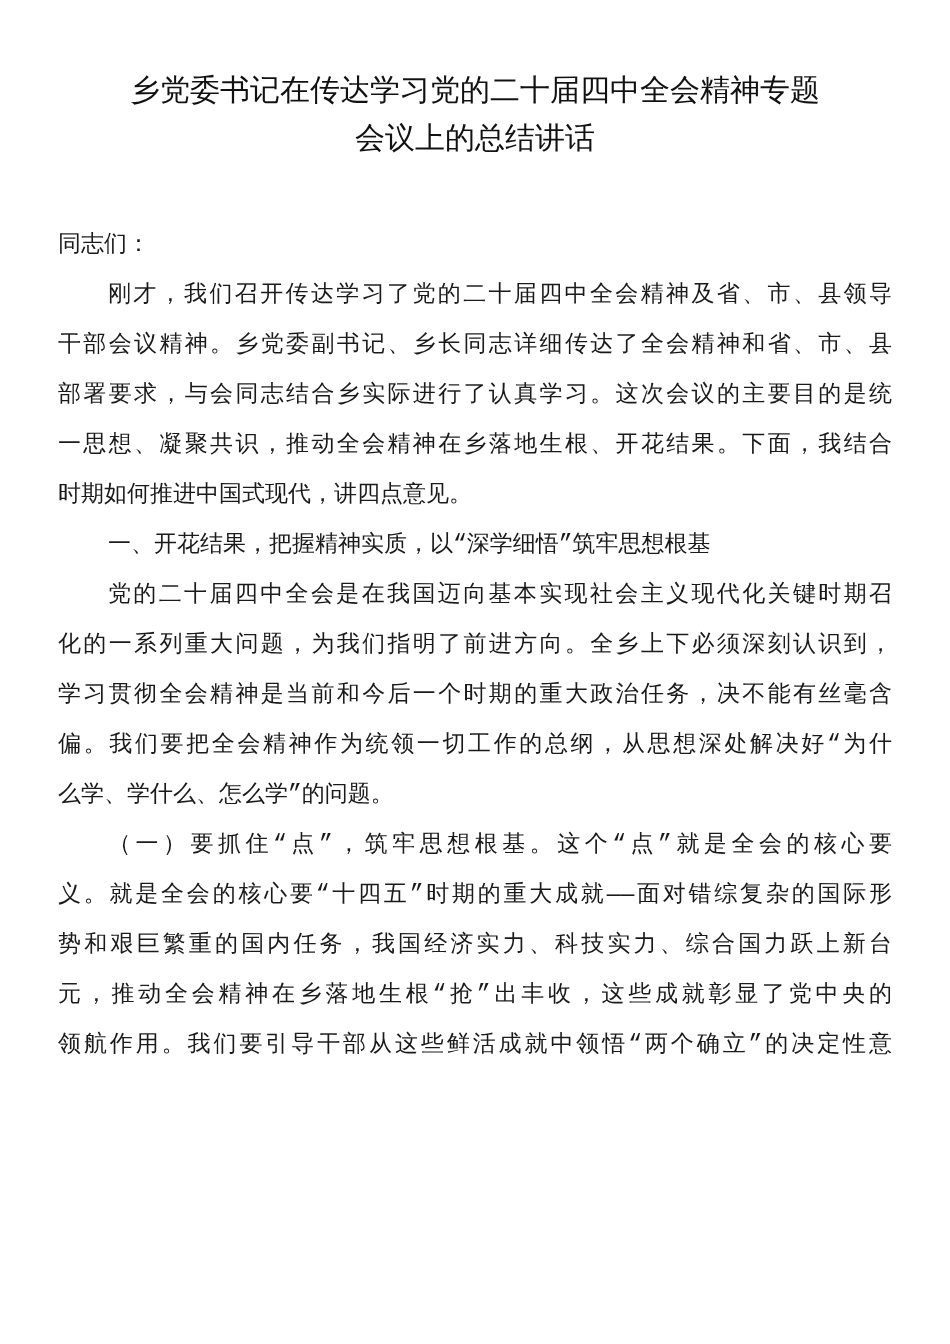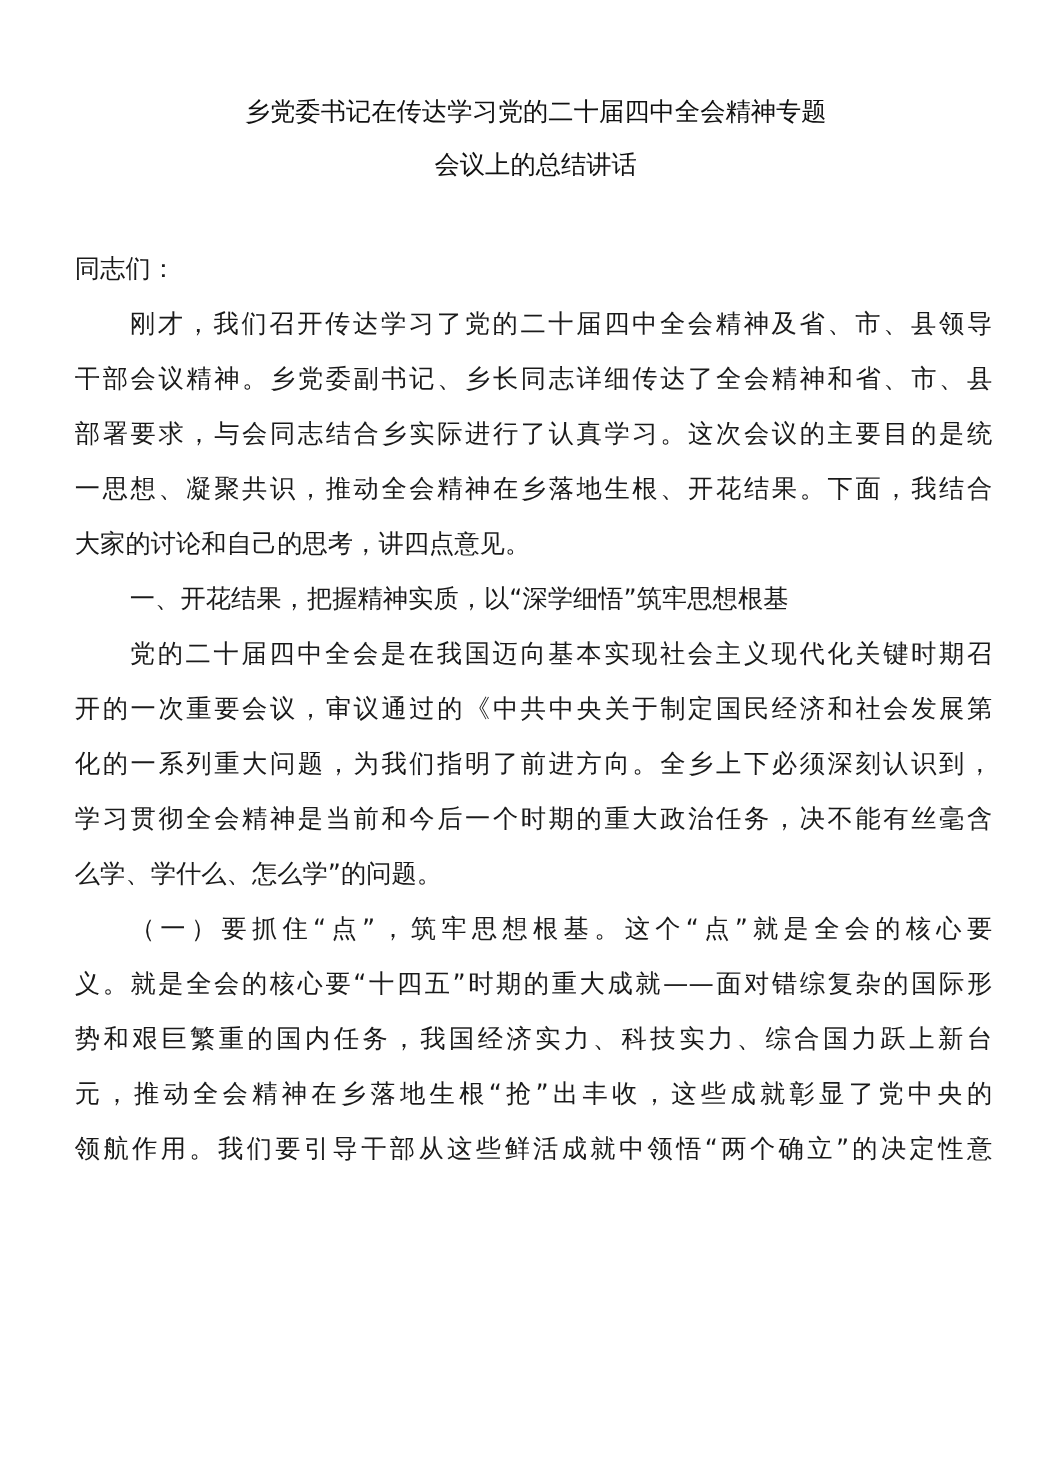--- a/index.html
+++ b/index.html
@@ -22,37 +22,38 @@
     width: 950px;
     height: 1344px;
     background: #ffffff;
   }
   .title {
     position: absolute;
     left: 40px;
     width: 870px;
     top: 66px;
     text-align: center;
-    font-size: 23px;
+    font-size: 30px;
     line-height: 48px;
     font-weight: normal;
     color: #111111;
-    margin: 12px;
+    margin: 0;
   }
   .title .tline {
     display: block;
     white-space: nowrap;
   }
   .body-text {
     position: absolute;
-    left: 68px;
+    left: 58px;
     top: 220px;
     width: 834px;
     font-size: 23px;
     color: #1a1a1a;
+    font-family: Liberation Mono, monospace;
   }
   .line {
     display: block;
     height: 50px;
     line-height: 50px;
     white-space: nowrap;
     text-align: justify;
     text-align-last: justify;
     overflow: hidden;
   }
@@ -79,30 +80,30 @@
 
   <div class="body-text">
 
     <div class="line last">同志们：</div>
 
     <div>
       <div class="line indent">刚才，我们召开传达学习了党的二十届四中全会精神及省、市、县领导</div>
       <div class="line">干部会议精神。乡党委副书记、乡长同志详细传达了全会精神和省、市、县</div>
       <div class="line">部署要求，与会同志结合乡实际进行了认真学习。这次会议的主要目的是统</div>
       <div class="line">一思想、凝聚共识，推动全会精神在乡落地生根、开花结果。下面，我结合</div>
-      <div class="line last">大家的讨论和自己的思考，讲四点意见。</div>
+      <div class="line last">时期如何推进中国式现代，讲四点意见。</div>
     </div>
 
     <div class="line heading">一、开花结果，把握精神实质，以“深学细悟”筑牢思想根基</div>
 
     <div>
       <div class="line indent">党的二十届四中全会是在我国迈向基本实现社会主义现代化关键时期召</div>
-      <div class="line">开的一次重要会议，审议通过的《中共中央关于制定国民经济和社会发展第</div>
       <div class="line">化的一系列重大问题，为我们指明了前进方向。全乡上下必须深刻认识到，</div>
       <div class="line">学习贯彻全会精神是当前和今后一个时期的重大政治任务，决不能有丝毫含</div>
+      <div class="line">偏。我们要把全会精神作为统领一切工作的总纲，从思想深处解决好“为什</div>
       <div class="line last">么学、学什么、怎么学”的问题。</div>
     </div>
 
     <div>
       <div class="line indent">（一）要抓住“点”，筑牢思想根基。这个“点”就是全会的核心要</div>
       <div class="line">义。就是全会的核心要“十四五”时期的重大成就——面对错综复杂的国际形</div>
       <div class="line">势和艰巨繁重的国内任务，我国经济实力、科技实力、综合国力跃上新台</div>
       <div class="line">元，推动全会精神在乡落地生根“抢”出丰收，这些成就彰显了党中央的</div>
       <div class="line">领航作用。我们要引导干部从这些鲜活成就中领悟“两个确立”的决定性意</div>
     </div>

